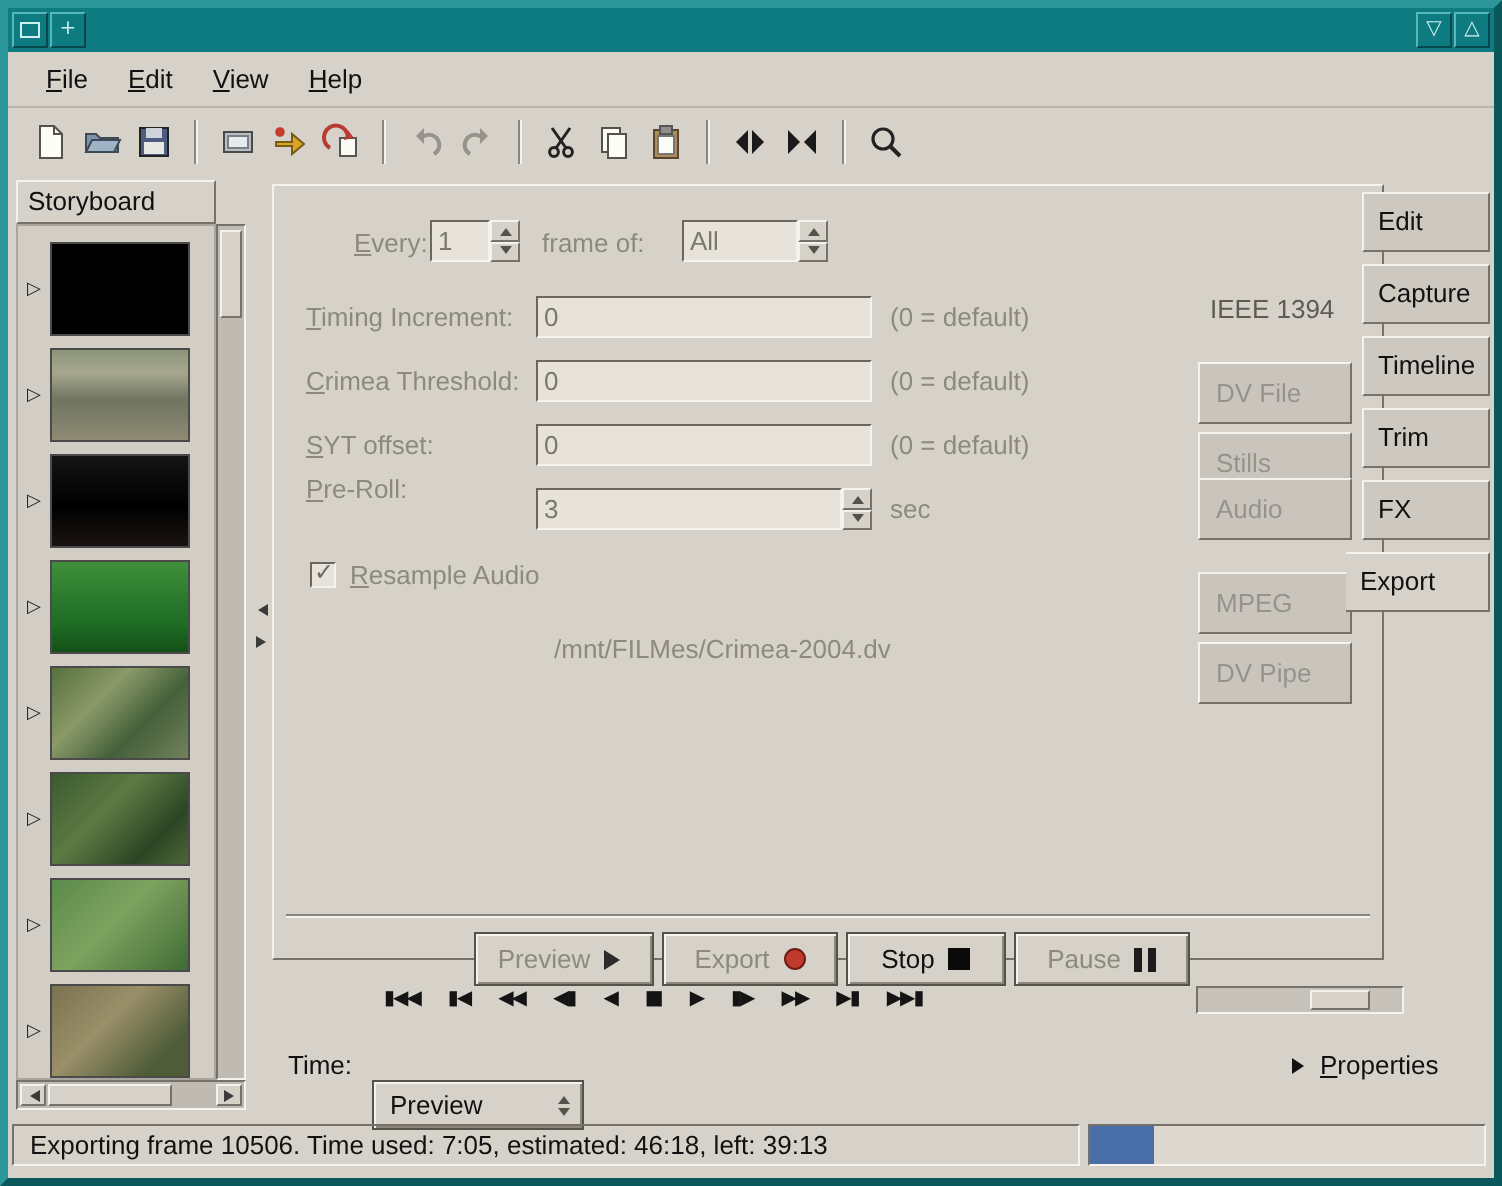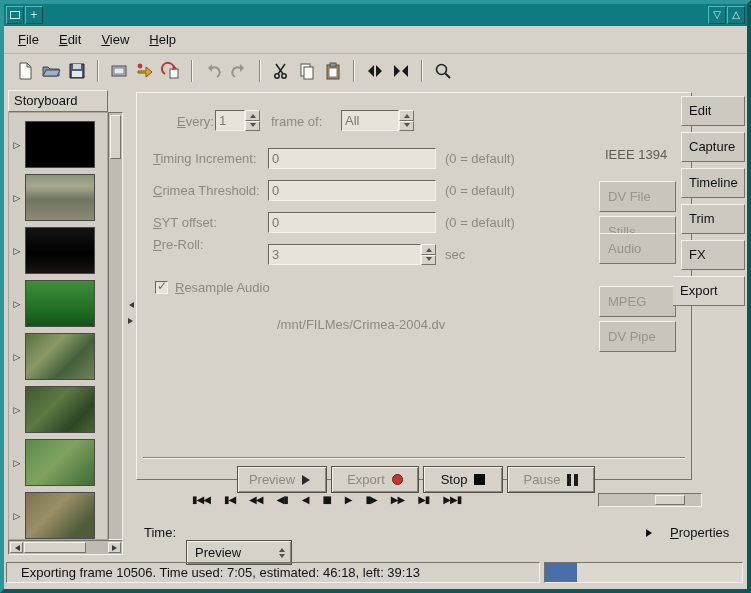--- a/index.html
+++ b/index.html
@@ -22,21 +22,21 @@
   .titlebar { position:absolute; left:0; top:0; right:0; height:22px; background:#0d7b80; }
   .title-text { position:absolute; left:60px; right:60px; top:0; height:22px; line-height:22px;
                 text-align:center; color:#fff; font-weight:bold; white-space:nowrap; overflow:hidden; }
   .win-btn { position:absolute; top:2px; width:18px; height:18px; background:#0d7b80;
              border:1px solid; border-color:#57b7bb #06484b #06484b #57b7bb; color:#cfeeee;
              font-size:10px; line-height:15px; text-align:center; font-family:"DejaVu Sans",sans-serif; }
   .wm-glyph { display:block; width:10px; height:8px; border:1px solid #cfeeee; margin:4px auto 0; }
 
   
   .menubar { position:absolute; left:0; top:22px; right:0; height:28px; display:flex;
-             align-items:center; padding-left:4px; border-bottom:1px solid #b9b5ad;text-align:center; }
+             align-items:center; padding-left:9px; border-bottom:1px solid #b9b5ad;text-align:center; }
   .menu-item { padding:4px 10px; }
 
   
   .toolbar { position:absolute; left:0; top:50px; right:0; height:34px; display:flex;
              align-items:center; padding-left:8px; }
   .tool-btn { width:26px; height:26px; display:flex; align-items:center; justify-content:center; }
   .tb-sep { width:2px; height:22px; margin:0 7px; border-left:1px solid #8a867e; border-right:1px solid #f5f2ec; }
 
   
   .sb-header { position:absolute; left:4px; top:86px; width:100px; height:22px; line-height:20px; padding-left:5px; background:#d6d2ca; }
@@ -94,26 +94,26 @@
   .tr-btn { height:20px; padding:1px 4px; color:#141414; font-size:10px; letter-spacing:-1px;
             line-height:18px; font-family:"DejaVu Sans",sans-serif; }
   .seek { position:absolute; left:594px; top:489px; width:104px; height:14px; background:#c6c2ba; }
   .seek-thumb { position:absolute; left:56px; top:1px; width:30px; height:10px; background:#d6d2ca; }
 
   
   .time-label { position:absolute; left:140px; top:521px; }
   .combo { position:absolute; left:182px; top:515px; width:106px; height:25px; display:flex;
            align-items:center; padding-left:8px; }
   .combo-arrows { margin-left:auto; margin-right:6px; display:flex; flex-direction:column; gap:2px; }
-  .props { position:absolute; left:642px; top:521px; display:flex; align-items:center; gap:14px; }
+  .props { position:absolute; left:642px; top:521px; display:flex; align-items:center; gap:4px; }
   .props-tri { width:0; height:0; border:4px solid transparent; border-left:6px solid #111; }
 
   
   .status-left { position:absolute; left:2px; top:558px; width:534px; height:21px; line-height:19px;
-                 padding-left:14px; white-space:nowrap; overflow:hidden; }
+                 padding-left:8px; white-space:nowrap; overflow:hidden; }
   .status-progress { position:absolute; left:540px; top:558px; width:199px; height:21px; background:#dcd8d0; }
   .progress-fill { height:100%; width:0; background:#4a6ea8; }
 </style>
 </head>
 <body>
 
 <div class="window">
 
   <div class="titlebar">
     <div class="win-btn" style="left:2px">
@@ -332,21 +332,21 @@
     <span class="p-abs dis" style="left:308px;top:154px">sec</span>
 
     <span class="cb" style="left:18px;top:188px"></span>
     <span class="p-abs dis accel" style="left:38px;top:187px">Resample Audio</span>
 
     <span class="p-abs dis" style="left:140px;top:224px">/mnt/FILMes/Crimea-2004.dv</span>
 
     <span class="itab-active">IEEE 1394</span>
     <span class="itab" style="top:88px">DV File</span>
     <span class="itab" style="top:123px">Stills</span>
-    <span class="itab" style="top:140px">Audio</span>
+    <span class="itab" style="top:146px">Audio</span>
     <span class="itab" style="top:193px">MPEG</span>
     <span class="itab" style="top:228px">DV Pipe</span>
 
     <div class="sep-line"></div>
     <div class="abtn btn3d" style="left:100px;width:90px">
         <span class="dis">Preview</span>
         <span class="i-play"></span>
       </div>
     <div class="abtn btn3d" style="left:194px;width:88px">
         <span class="dis">Export</span>

